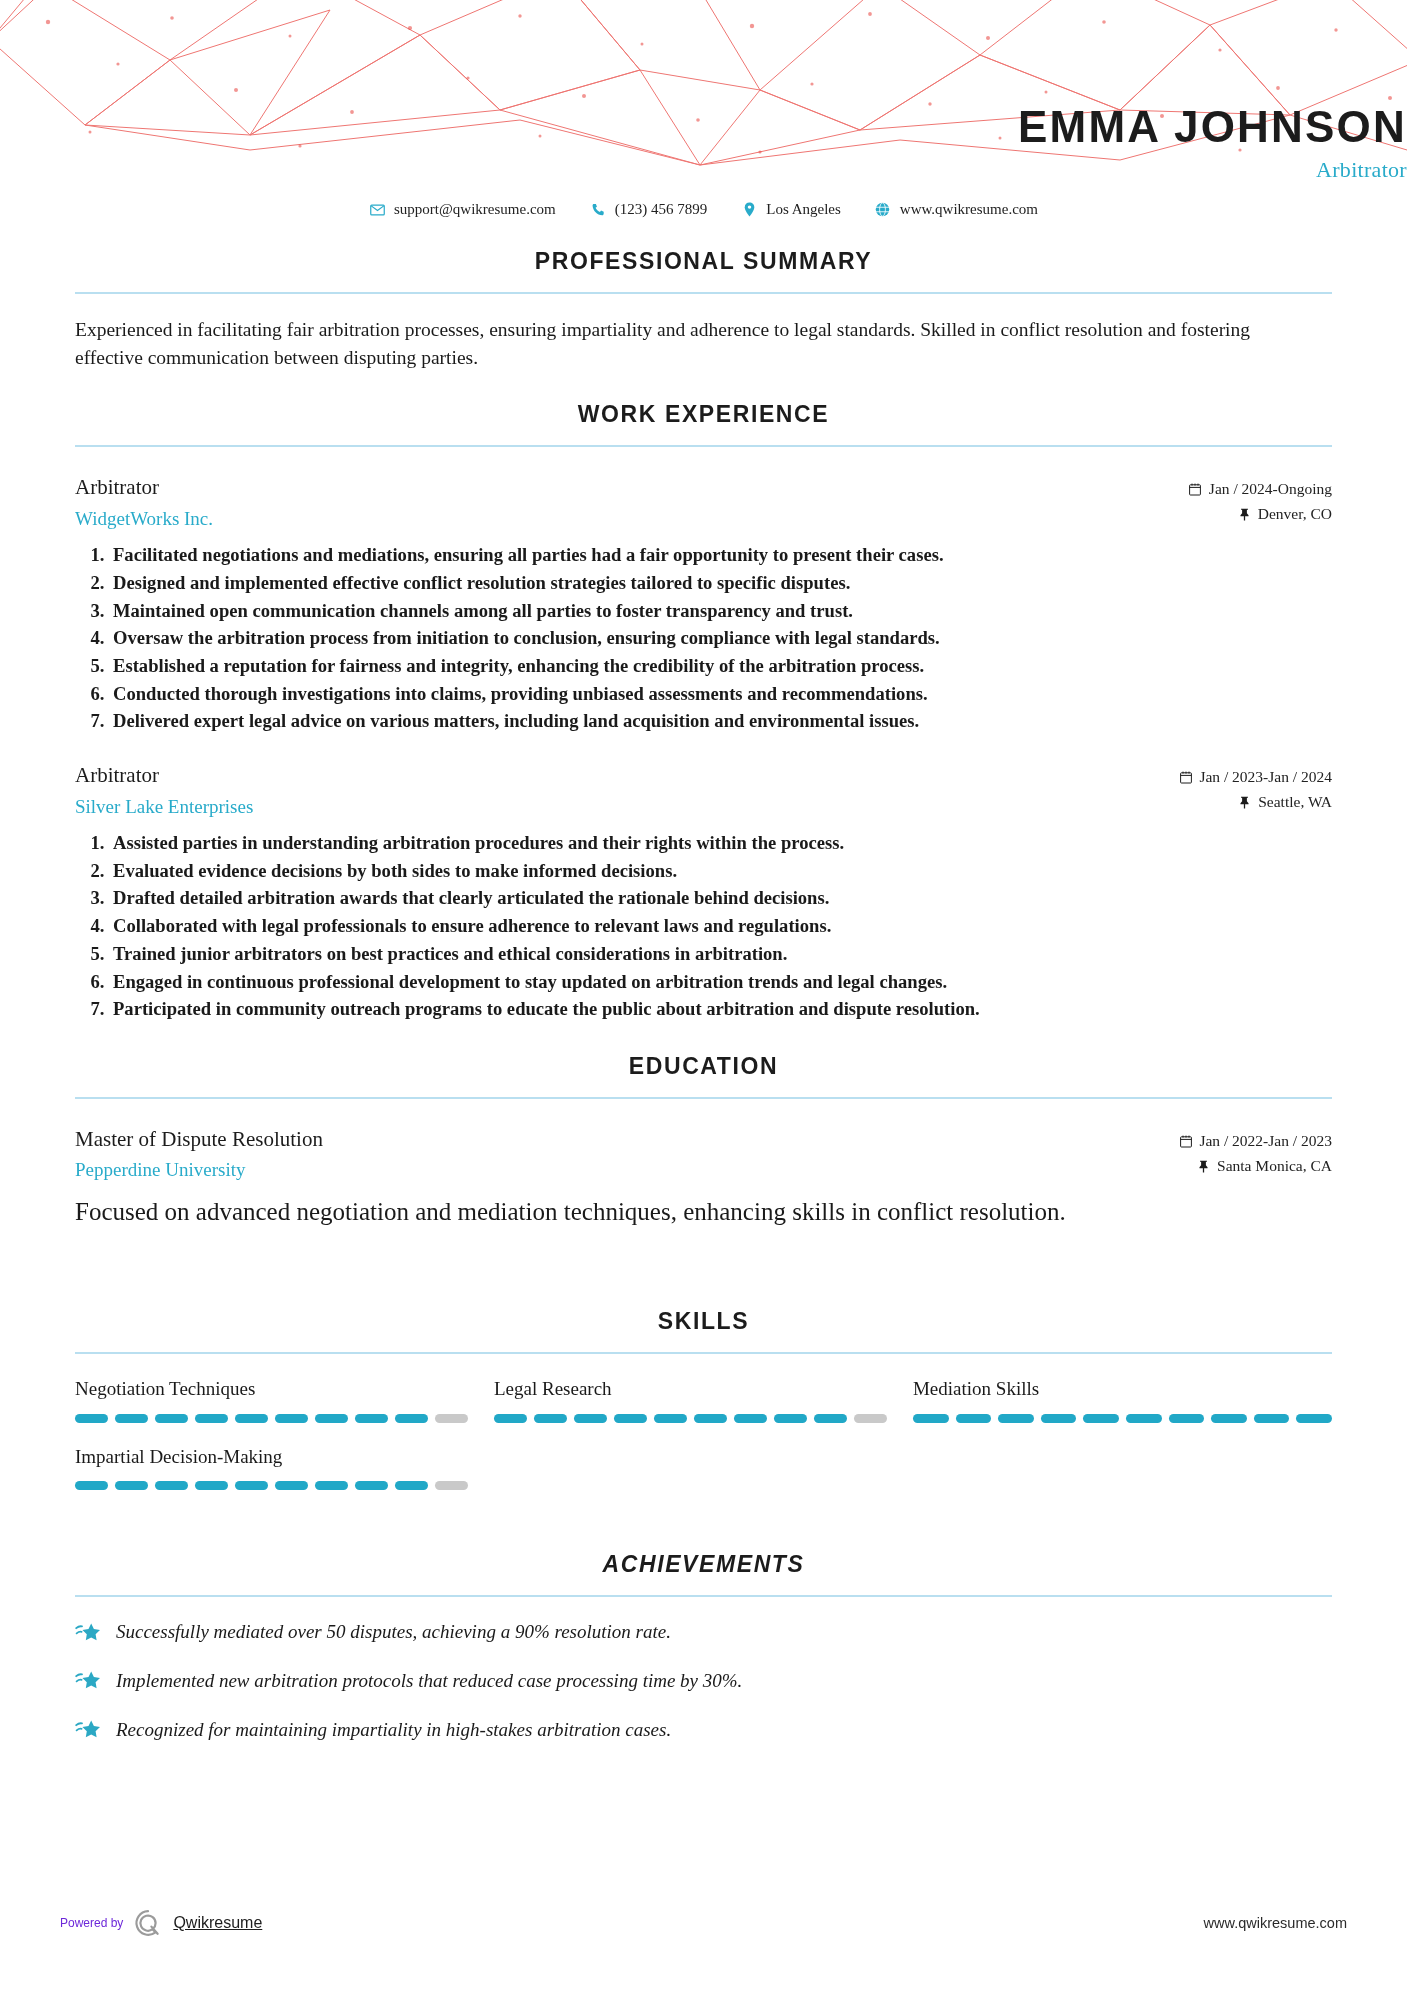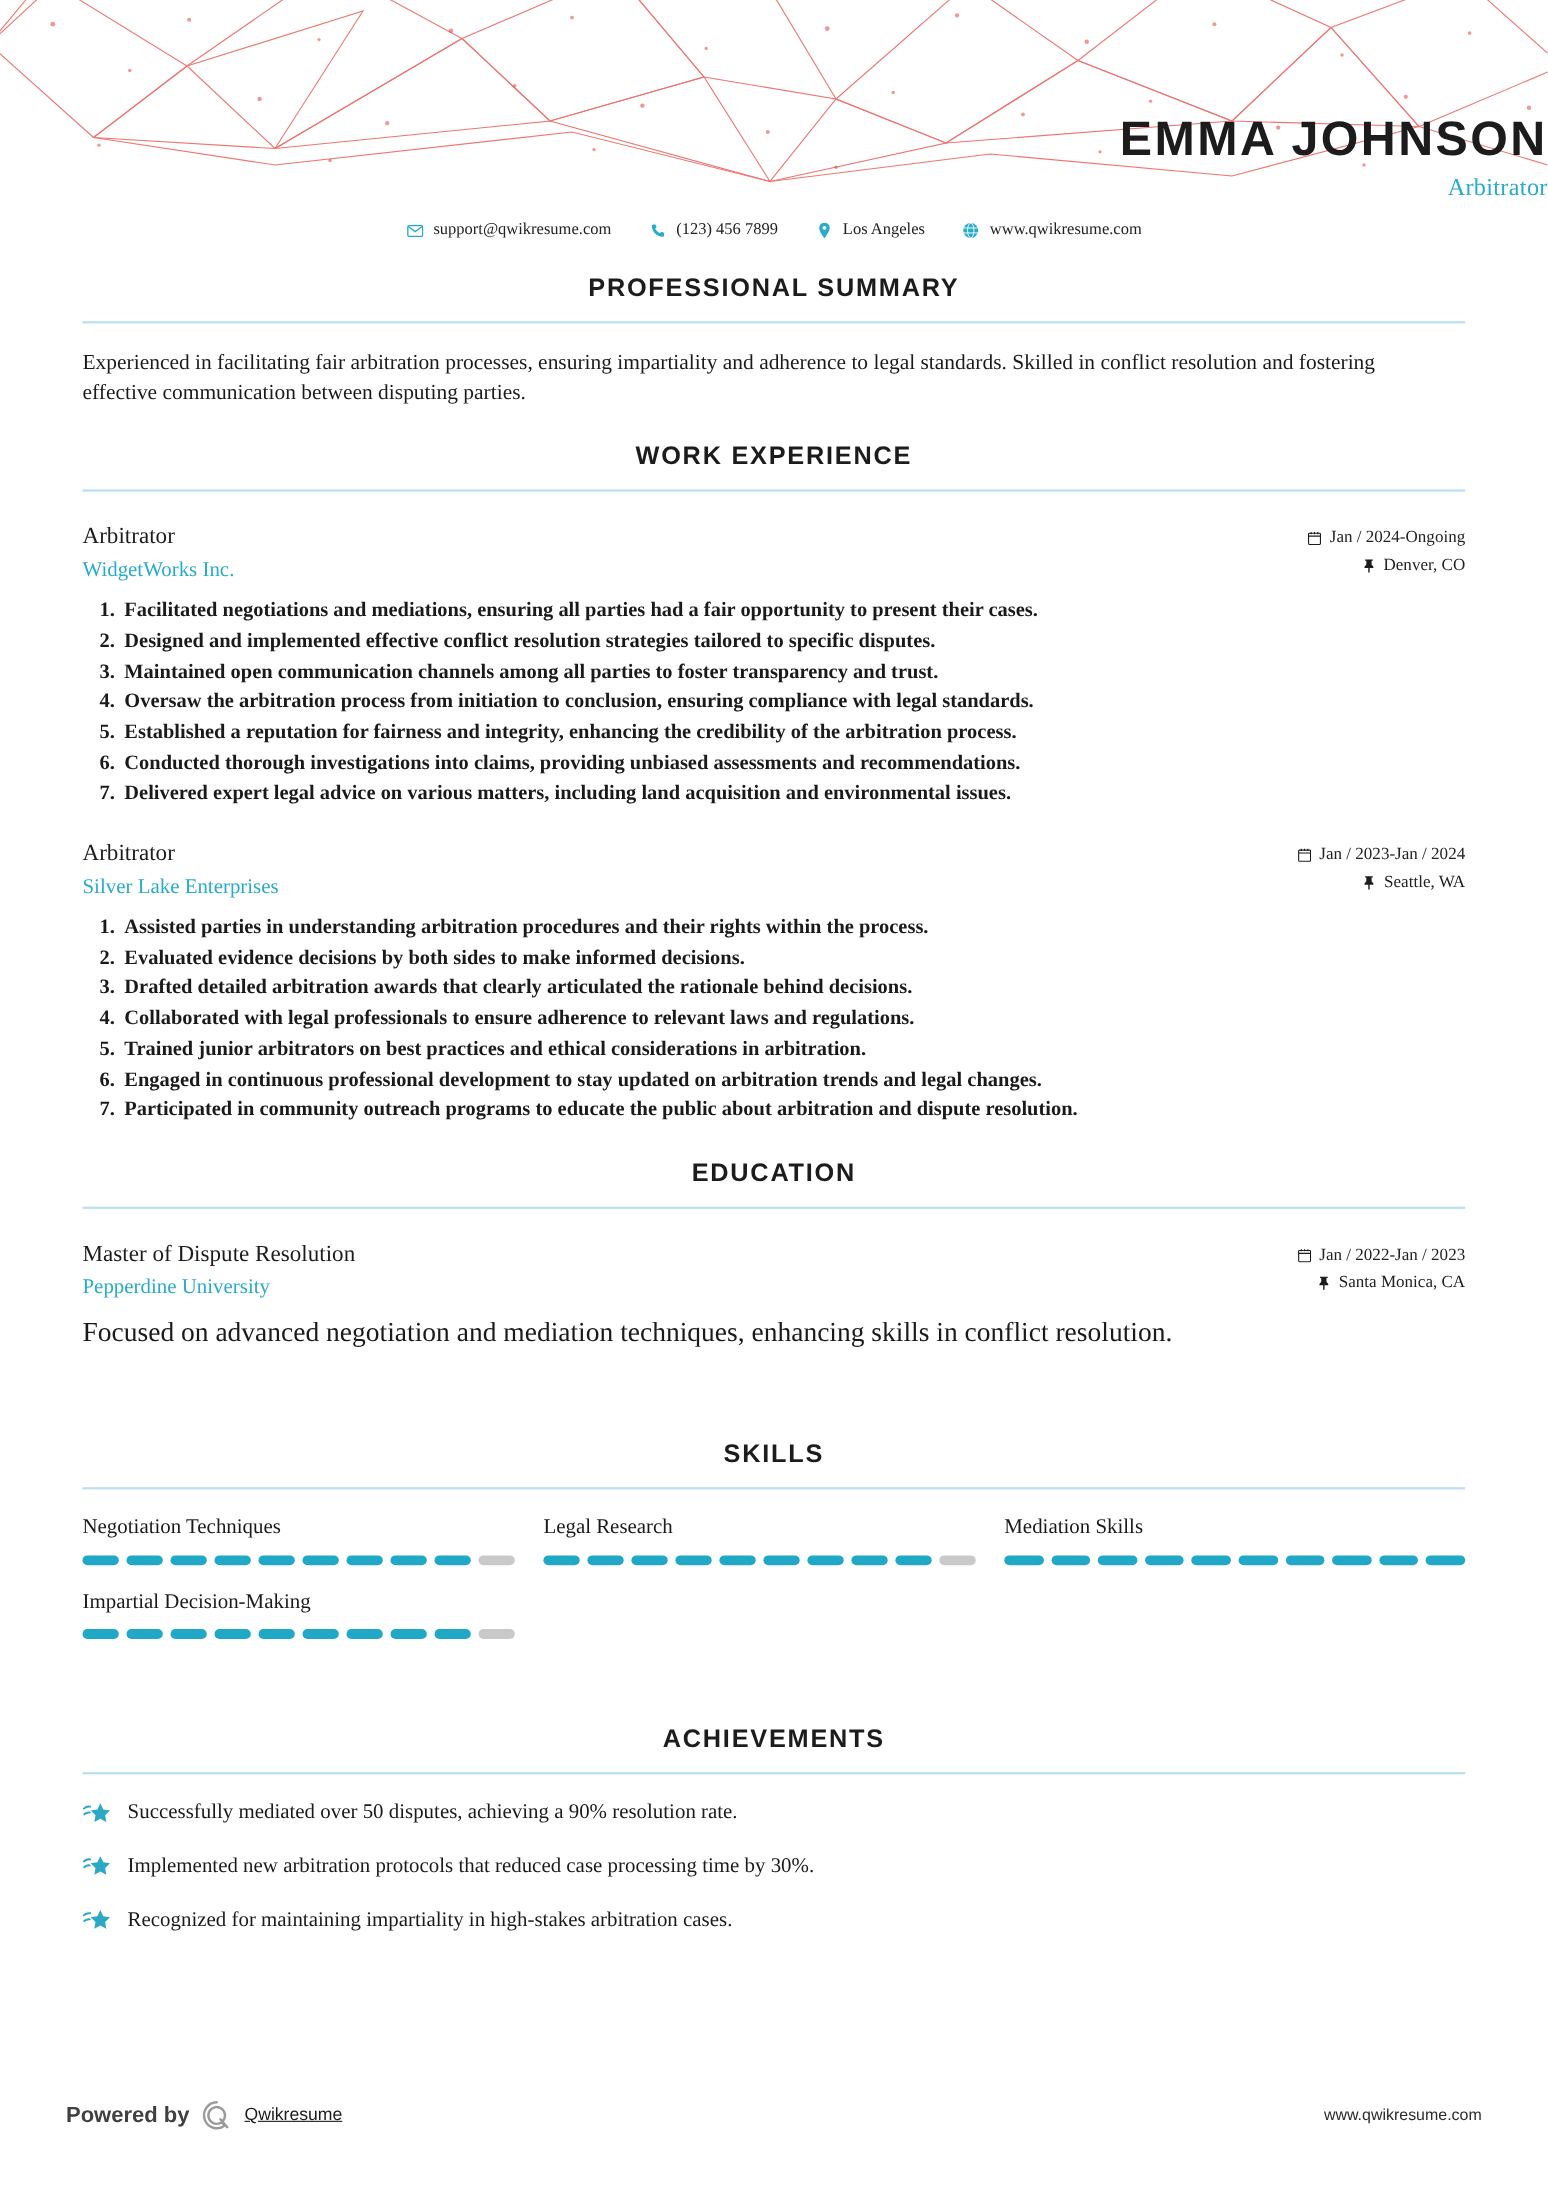--- a/index.html
+++ b/index.html
@@ -244,23 +244,22 @@
     align-items: center;
     justify-content: space-between;
     font-family: "Liberation Sans", sans-serif;
   }
   .footer-left {
     display: flex;
     align-items: center;
     gap: 10px;
   }
   .powered {
-    font-size: 20px;
-    color: #404040;
-    font-weight: bold;
+    font-size: 12px;
+    color: #6d28d9;
   }
   .qlogo { display: block; }
   .qbrand {
     font-size: 16px;
     color: #1c1c1c;
     text-decoration: underline;
     font-weight: 500;
   }
   .footer-right {
     font-size: 14.5px;
@@ -568,21 +567,21 @@
               <span class="seg on"></span>
               <span class="seg on"></span>
               <span class="seg on"></span>
               <span class="seg on"></span>
               <span class="seg"></span>
             </div>
         </div>
       </div>
     </div>
 
-    <div class="section" style="margin-top:56px;">
+    <div class="section" style="margin-top:40px;font-style:italic;">
       <div class="section-title">ACHIEVEMENTS</div>
       <div class="section-rule"></div>
 
       <div class="ach-list">
         <div class="ach-item">
           <span class="ach-icon">
             <svg width="26" height="24" viewBox="0 0 26 24" fill="none">
               <path d="M16.2,2.4 L18.9,8.0 L25.0,8.9 L20.6,13.2 L21.6,19.3 L16.2,16.4 L10.8,19.3 L11.8,13.2 L7.4,8.9 L13.5,8.0 Z" fill="#2ba8c4"></path>
               <g stroke="#2ba8c4" stroke-width="1.8" stroke-linecap="round" fill="none">
                 <path d="M1.2,7.2 C3.0,5.6 5.2,5.0 7.0,5.4"></path>

